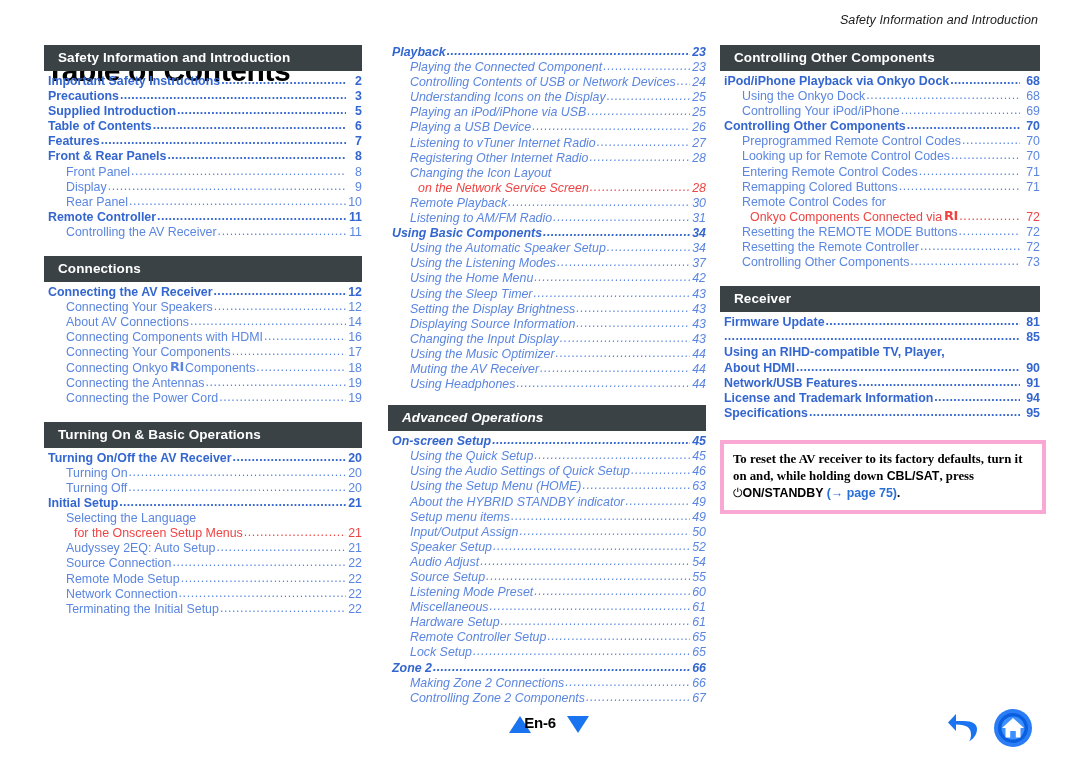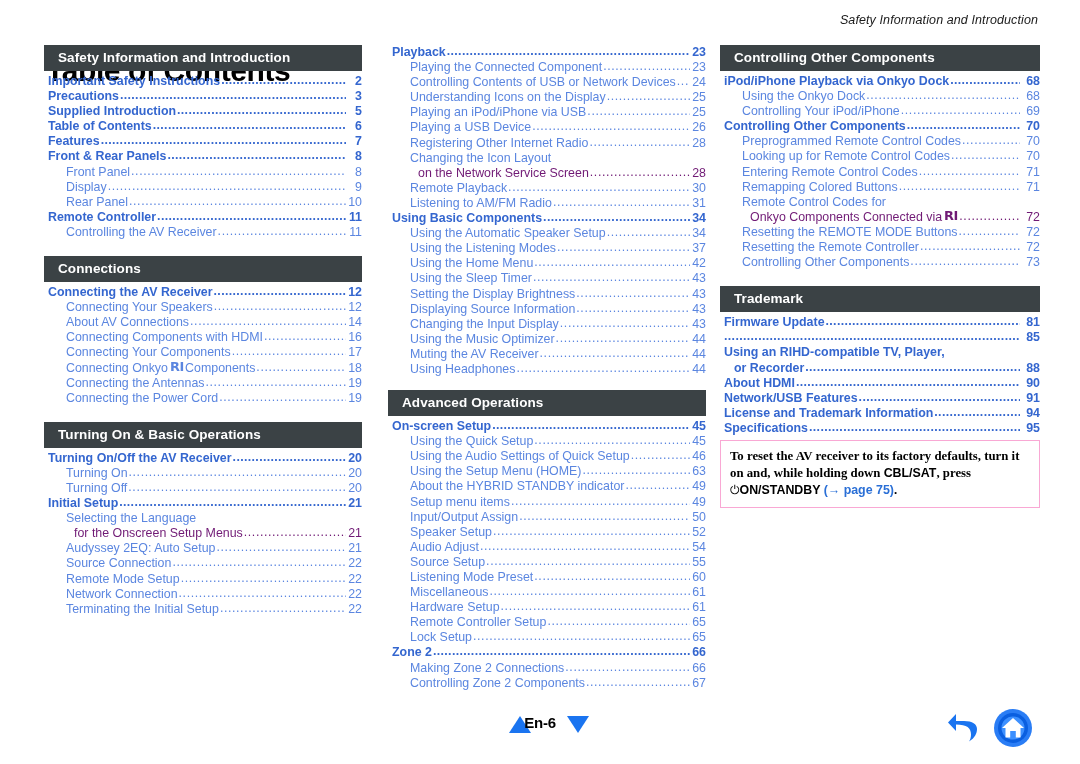--- a/index.html
+++ b/index.html
@@ -45,21 +45,21 @@
     color: #000;
   }
 
   
   .col {
     position: absolute;
     top: 45px;
     width: 318px;
   }
   #col-1 { left: 44px; }
-  #col-2 { left: 388px; }
+  #col-2 { left: 388px; font-style: italic; }
   #col-3 { left: 720px; width: 320px; }
 
   
   .sec-bar {
     background: #3b4245;
     color: #ffffff;
     font-size: 13.5px;
     font-weight: bold;
     padding: 5px 0 6px 14px;
     letter-spacing: 0.1px;
@@ -115,21 +115,21 @@
   }
   .toc li.l1 .dots::after { letter-spacing: 0.35px; }
 
   
   .toc li.l2 {
     color: #5b86e0;
     padding-left: 22px;
   }
   
   .toc li.l3 {
-    color: #701a75;
+    color: #ef4444;
     padding-left: 30px;
   }
   
   .toc li.nodots .dots::after { content: ""; }
   .toc li.nodots .pg { min-width: 0; }
 
   
   #col-3 .toc li .pg { min-width: 19px; }
 
   
@@ -145,21 +145,21 @@
     position: relative;
     top: -0.5px;
   }
 
   
   .note-box {
     position: absolute;
     left: 720px;
     top: 440px;
     width: 300px;
-    border: 1px solid #f9a8d4;
+    border: 4px solid #f9a8d4;
     padding: 7px 9px 8px 9px;
     font-family: "Liberation Serif", serif;
     font-size: 12.8px;
     line-height: 17px;
     font-weight: bold;
     color: #000;
   }
   .note-box .mono-key {
     font-family: "Liberation Sans", sans-serif;
     font-weight: bold;
@@ -426,20 +426,25 @@
             <span class="lbl">Playing an iPod/iPhone via USB</span>
             <span class="dots"></span>
             <span class="pg">25</span>
           </li>
           <li class="l2">
             <span class="lbl">Playing a USB Device</span>
             <span class="dots"></span>
             <span class="pg">26</span>
           </li>
           <li class="l2">
+            <span class="lbl">Listening to vTuner Internet Radio</span>
+            <span class="dots"></span>
+            <span class="pg">27</span>
+          </li>
+          <li class="l2">
             <span class="lbl">Registering Other Internet Radio</span>
             <span class="dots"></span>
             <span class="pg">28</span>
           </li>
           <li class="l2 nodots">
             <span class="lbl">Changing the Icon Layout</span>
             <span class="dots"></span>
             <span class="pg"></span>
           </li>
           <li class="l3">
@@ -676,40 +681,35 @@
             <span class="pg">72</span>
           </li>
           <li class="l2">
             <span class="lbl">Controlling Other Components</span>
             <span class="dots"></span>
             <span class="pg">73</span>
           </li>
         </ul>
       </div>
       <div class="sec-block">
-        <div class="sec-bar">Trademark</div>
+        <div class="sec-bar">Receiver</div>
         <ul class="toc">
           <li class="l1">
             <span class="lbl">Firmware Update</span>
             <span class="dots"></span>
             <span class="pg">81</span>
           </li>
           <li class="l1">
             <span class="dots"></span>
             <span class="pg">85</span>
           </li>
           <li class="l1 nodots">
             <span class="lbl">Using an RIHD-compatible TV, Player,</span>
             <span class="dots"></span>
             <span class="pg"></span>
-          </li>
-          <li class="l1" style="padding-left: 14px;">
-            <span class="lbl">or Recorder</span>
-            <span class="dots"></span>
-            <span class="pg">88</span>
           </li>
           <li class="l1">
             <span class="lbl">About HDMI</span>
             <span class="dots"></span>
             <span class="pg">90</span>
           </li>
           <li class="l1">
             <span class="lbl">Network/USB Features</span>
             <span class="dots"></span>
             <span class="pg">91</span>

